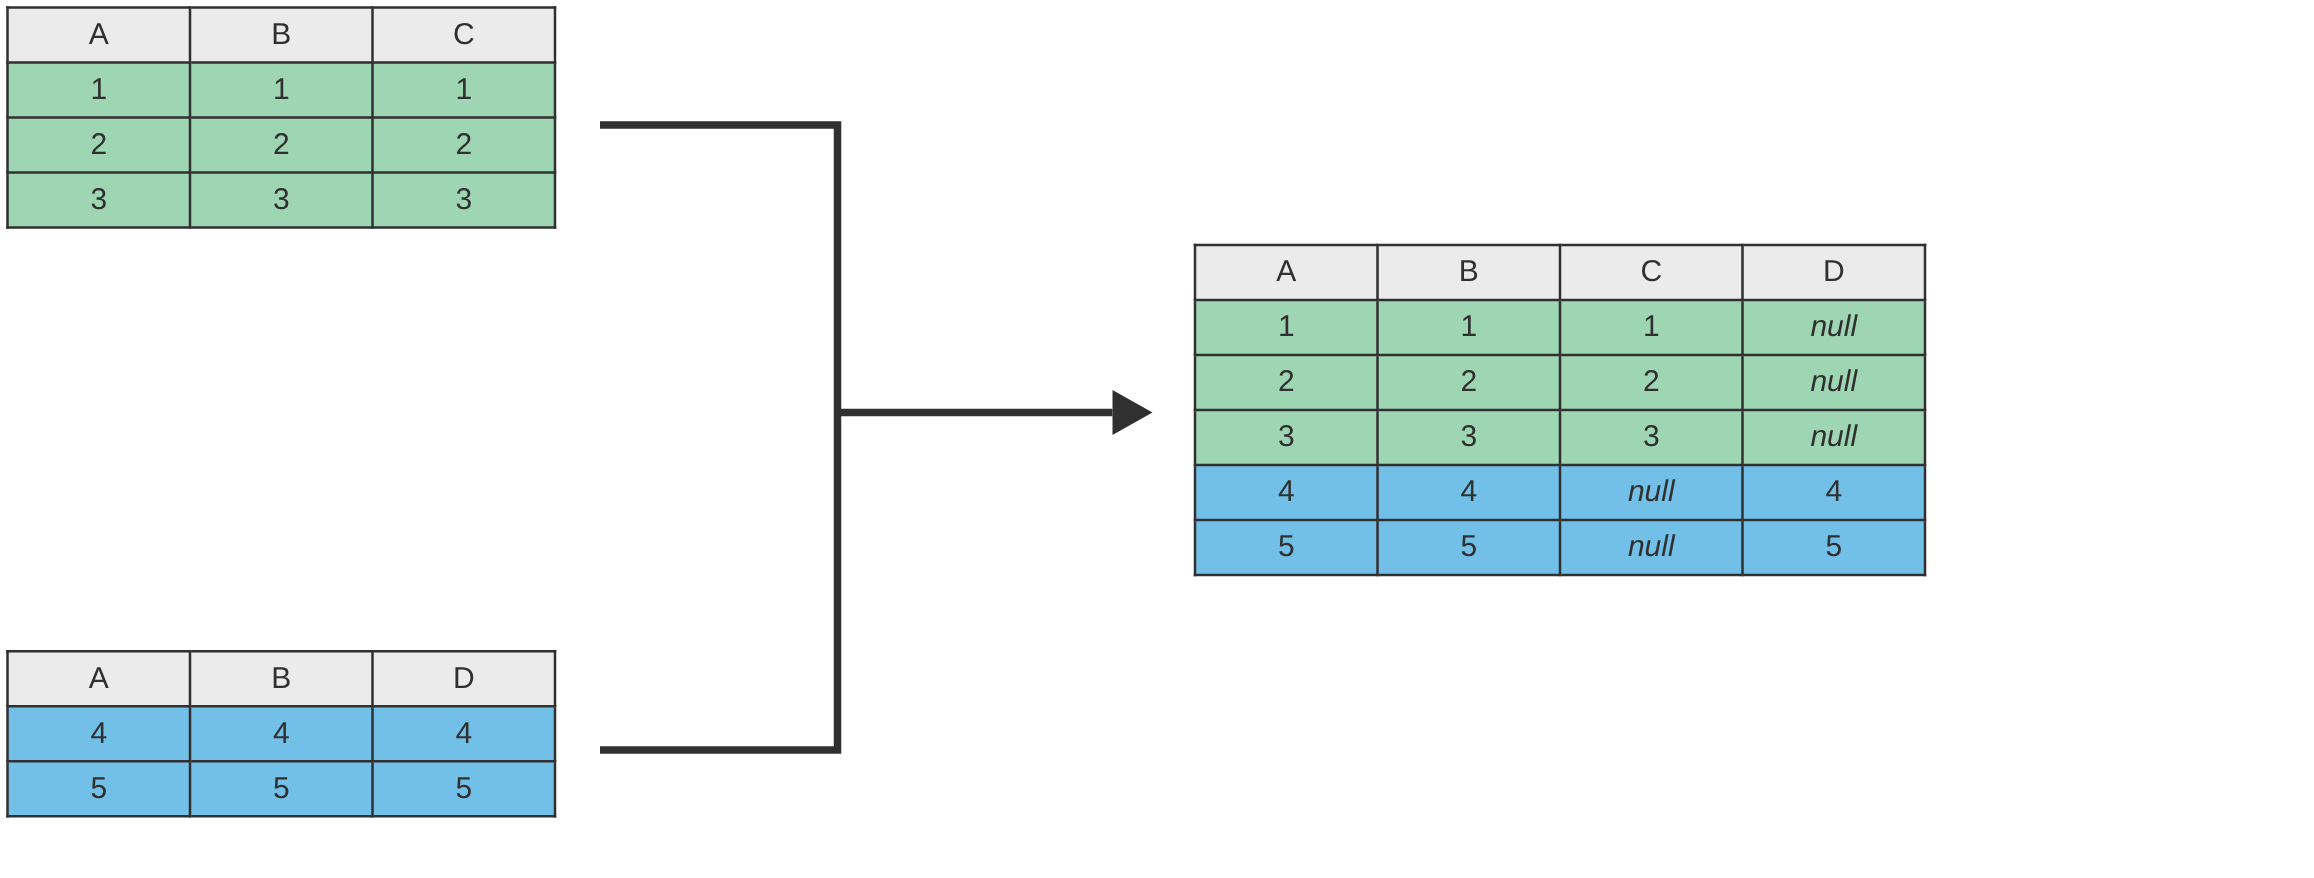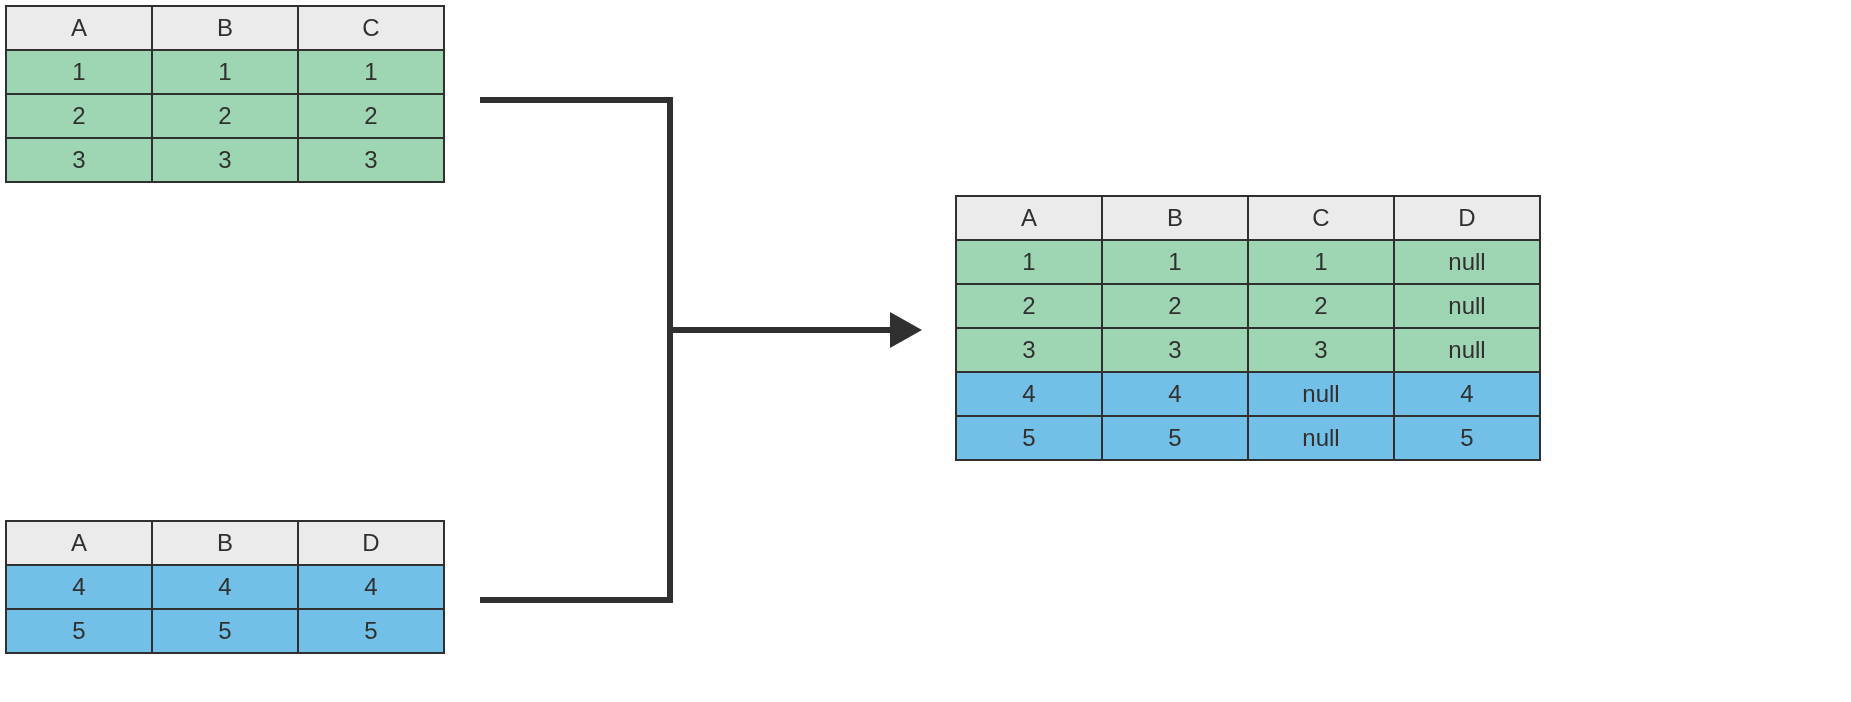--- a/index.html
+++ b/index.html
@@ -25,20 +25,21 @@
     height: 44px;
     padding: 0 8px;
   }
   .tbl th {
     background: #ebebeb;
     font-weight: 400;
   }
   .green td { background: #9ed6b3; }
   .blue td  { background: #72bfe8; }
   .null {
+    font-style: italic;
   }
   
   #tbl-top { left: 5px; top: 5px; }
   #tbl-top th, #tbl-top td { width: 146px; }
   
   #tbl-bot { left: 5px; top: 520px; }
   #tbl-bot th, #tbl-bot td { width: 146px; }
   
   #tbl-res { left: 955px; top: 195px; }
   #tbl-res th, #tbl-res td { width: 146px; }

